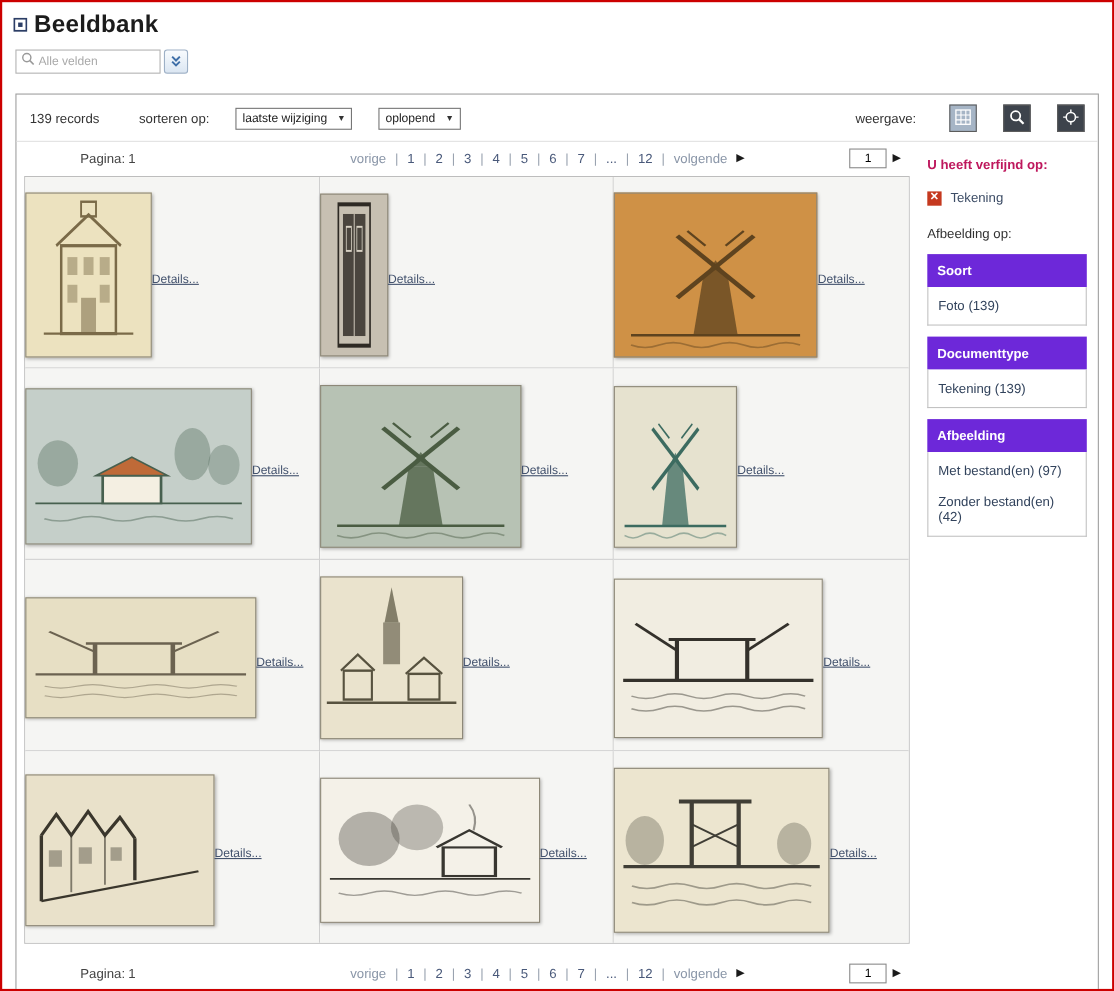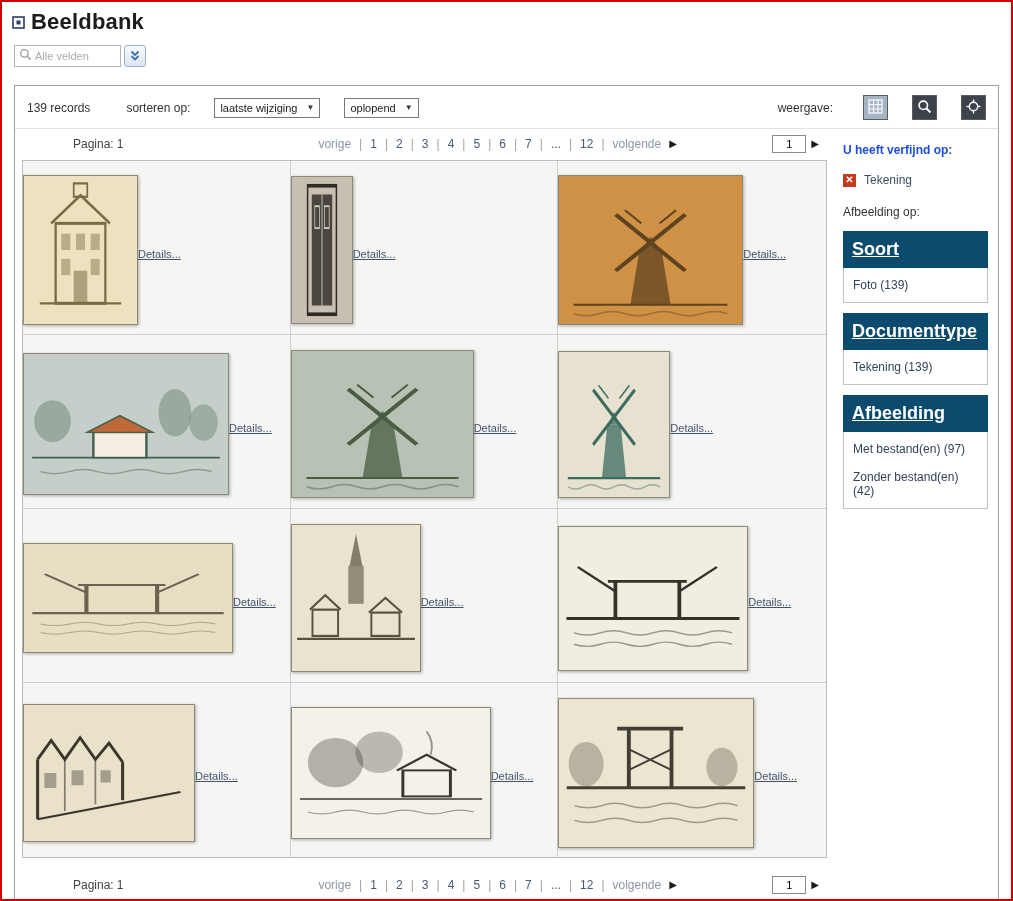--- a/index.html
+++ b/index.html
@@ -16,21 +16,21 @@
   
   .header { display: flex; align-items: center; gap: 6px; padding: 7px 10px 0 10px; }
   .header h1 { font-size: 22px; font-weight: bold; color: #1c1c1c; letter-spacing: .2px; }
   .hdr-icon { display: inline-flex; }
 
   
   .searchbar { display: flex; align-items: center; gap: 3px; padding: 10px 0 0 12px; }
   .search-box {
     display: flex; align-items: center; gap: 3px;
     border: 1px solid #b3b3b3; background: #fff;
-    height: 22px; width: 107px; padding: 0 4px;
+    height: 22px; width: 132px; padding: 0 4px;
   }
   .search-box input { border: none; outline: none; font-size: 11px; color: #444; width: 100%; background: transparent; font-family: "Liberation Sans", sans-serif; }
   .search-box input::placeholder { color: #a9a9a9; }
   .search-expand {
     width: 22px; height: 22px; border: 1px solid #9db0c6; border-radius: 3px;
     background: linear-gradient(#f8fbfe, #dbe6f2);
     display: inline-flex; align-items: center; justify-content: center; cursor: pointer;
   }
 
   
@@ -76,29 +76,29 @@
     border-right: 1px solid #cfcfcf; border-bottom: 1px solid #cfcfcf;
     display: flex; flex-direction: row; align-items: center; padding-top: 5px;
   }
   .cell:nth-child(3n) { border-right: none; }
   .cell:nth-last-child(-n+3) { border-bottom: none; }
   .thumb { border: 1px solid #8d8878; box-shadow: 1px 1px 3px rgba(0,0,0,.3); cursor: pointer; flex: none; }
   .thumb svg { display: block; }
   .details { font-size: 11px; color: #44536e; text-decoration: underline; margin-top: 7px; cursor: pointer; }
 
   
-  .refined-title { font-weight: bold; color: #1d4ed8; margin-bottom: 16px; font-size: 12px; }
+  .refined-title { font-weight: bold; color: #be185d; margin-bottom: 16px; font-size: 12px; }
   .refined-item { display: flex; align-items: center; gap: 8px; margin-bottom: 18px; color: #3d4d66; }
   .xbox {
     width: 13px; height: 13px; background: #c5391f; color: #fff;
     font-size: 10px; line-height: 12px; text-align: center; font-weight: bold; cursor: pointer; flex: none;
   }
   .refine-title { color: #333; margin-bottom: 12px; }
   .facet-group { margin-bottom: 10px; }
-  .facet-header { background: #0c4a6e; color: #fff; font-weight: bold; padding: 8px 9px; font-size: 18px; text-decoration: underline; }
+  .facet-header { background: #6d28d9; color: #fff; font-weight: bold; padding: 8px 9px; font-size: 12px; }
   .facet-items { border: 1px solid #c2c2c2; border-top: none; background: #fff; padding: 3px 0; }
   .facet-item { padding: 7px 9px; color: #32435c; cursor: pointer; }
 
   .pager-bottom-wrap { margin-top: 12px; }
 </style>
 </head>
 <body>
 
 <div class="header">
   <span class="hdr-icon">

